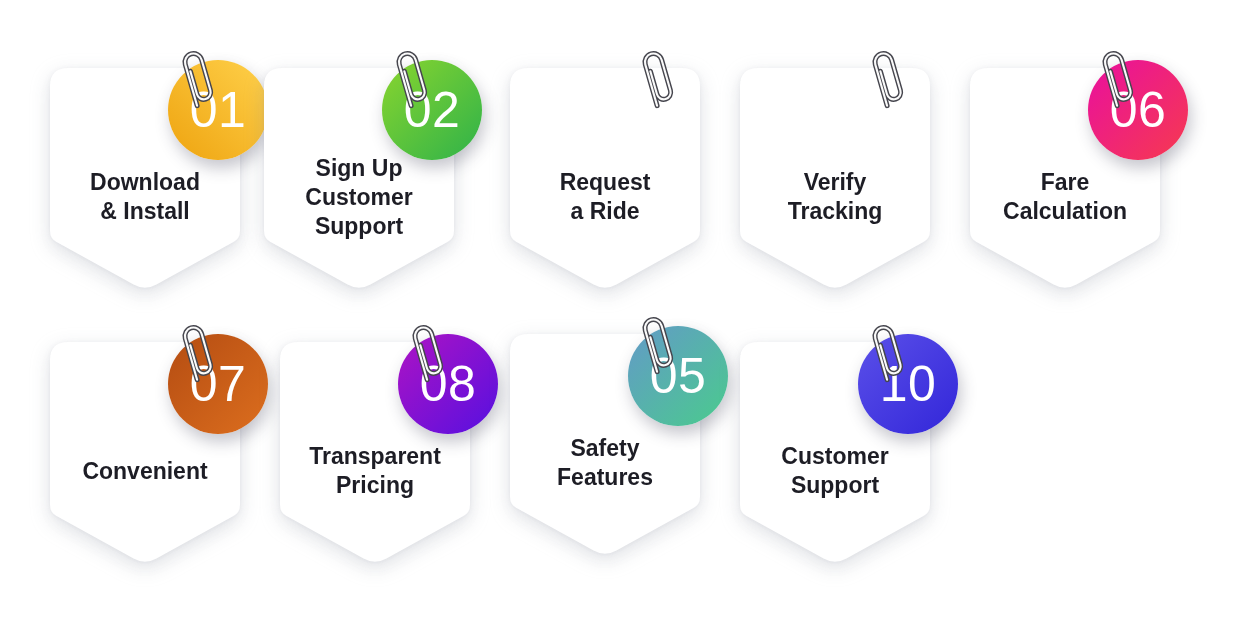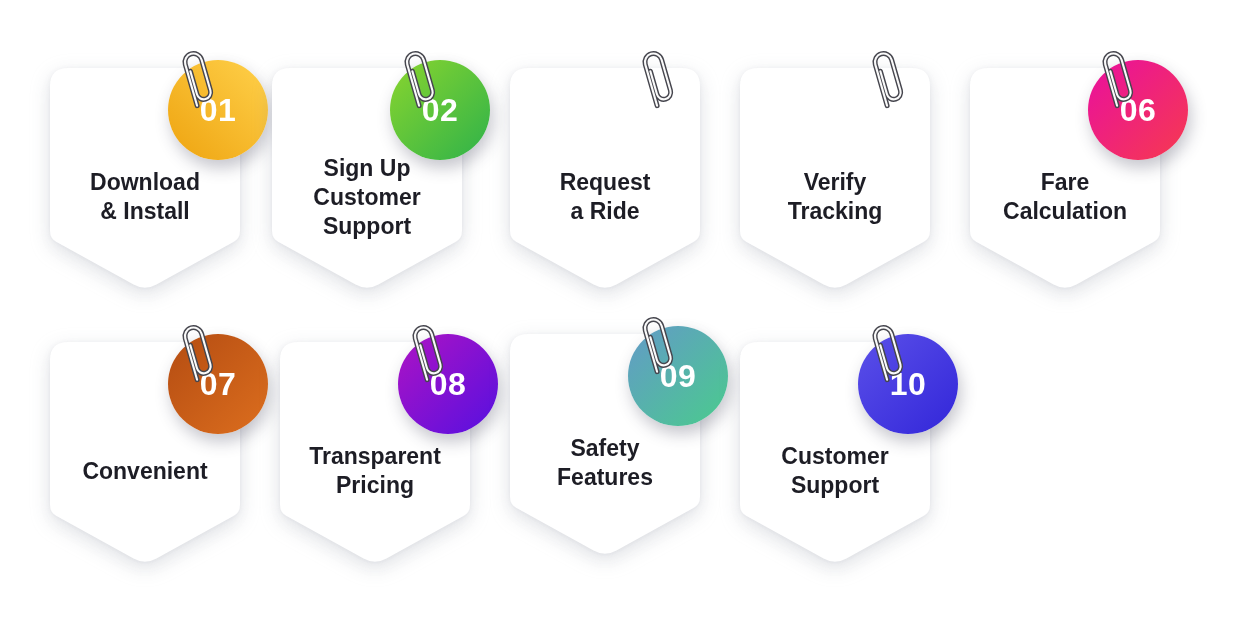--- a/index.html
+++ b/index.html
@@ -11,21 +11,21 @@
     overflow: hidden;
     font-family: "Liberation Sans", "DejaVu Sans", sans-serif;
   }
   .card {
     position: absolute;
     width: 190px;
     height: 222px;
   }
   
   .card:nth-child(1)  { left: 50px;  top: 68px; }
-  .card:nth-child(2)  { left: 272px; top: 68px; }
+  .card:nth-child(2)  { left: 264px; top: 68px; }
   .card:nth-child(3)  { left: 510px; top: 68px; }
   .card:nth-child(4)  { left: 740px; top: 68px; }
   .card:nth-child(5)  { left: 970px; top: 68px; }
   
   .card:nth-child(6)  { left: 50px;  top: 342px; }
   .card:nth-child(7)  { left: 280px; top: 342px; }
   .card:nth-child(8)  { left: 510px; top: 334px; }
   .card:nth-child(9)  { left: 740px; top: 342px; }
   .card:nth-child(10) { left: 970px; top: 342px; }
 
@@ -42,22 +42,22 @@
     left: 118px; top: -8px;
     width: 100px; height: 100px;
     border-radius: 50%;
     display: flex;
     align-items: center;
     justify-content: center;
     box-shadow: 3px 8px 16px rgba(50,50,75,0.28);
   }
   .badge span {
     color: #ffffff;
-    font-size: 32px;
-    font-weight: 700;
+    font-size: 50px;
+    font-weight: 400;
     letter-spacing: 0.5px;
     line-height: 1;
   }
   .clip {
     position: absolute;
     left: 131px; top: -20px;
     width: 30px; height: 64px;
     overflow: visible;
     transform: rotate(-16deg);
     transform-origin: 50% 50%;
@@ -183,21 +183,21 @@
       </svg>
     <div class="label">Transparent
 Pricing</div>
   </div>
 
   <div class="card">
     <svg class="shape" viewBox="0 0 190 222">
         <path fill="#ffffff" d="M18 0 H172 Q190 0 190 18 V163 Q190 170.5 183.5 174 L106.5 216.5 Q95 223 83.5 216.5 L6.5 174 Q0 170.5 0 163 V18 Q0 0 18 0 Z"></path>
       </svg>
     <div class="badge" style="background: linear-gradient(135deg, rgb(99, 154, 200), rgb(74, 203, 141));">
-        <span>09</span>
+        <span>05</span>
       </div>
     <svg class="clip" viewBox="0 0 30 64">
         <path class="outline" d="M9 57 L9 14 A8.5 8.5 0 0 1 26 14 L26 46 A7 7 0 0 1 12 46 L12 22"></path>
         <path class="wire" d="M9 57 L9 14 A8.5 8.5 0 0 1 26 14 L26 46 A7 7 0 0 1 12 46 L12 22"></path>
       </svg>
     <div class="label">Safety
 Features</div>
   </div>
 
   <div class="card">

